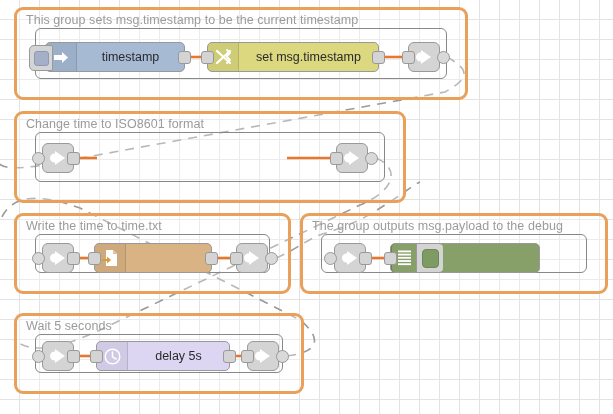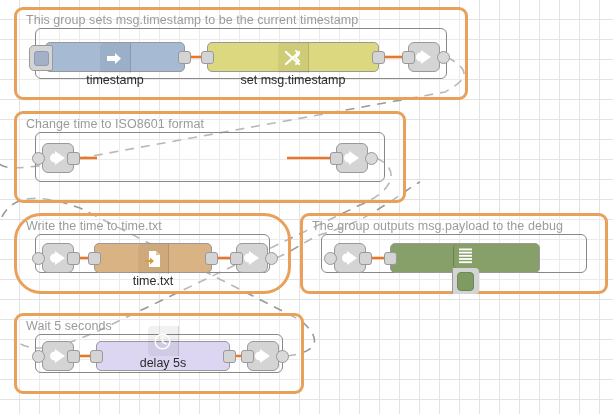--- a/index.html
+++ b/index.html
@@ -48,21 +48,20 @@
   .node{
     position:absolute;
     box-sizing:border-box;
     height:30px;
     border:1px solid #999;
     border-radius:5px;
     display:flex;align-items:center;
     font-size:12.5px;
     color:#2b2b2b;
     box-shadow:0 0 0 0 rgba(0,0,0,0);
-    flex-direction:column;
   }
   .node .ico{
     width:30px;height:100%;
     display:flex;align-items:center;justify-content:center;
     border-right:1px solid rgba(0,0,0,0.12);
     border-radius:4px 0 0 4px;
     background:rgba(0,0,0,0.055);
     flex:0 0 30px;
   }
   .node .lbl{
@@ -127,21 +126,21 @@
   <div class="group" style="left:14px;top:7px;width:454px;height:93px;">
     <div class="group-inner"></div>
     <div class="group-label">This group sets msg.timestamp to be the current timestamp</div>
   </div>
 
   <div class="group" style="left:14px;top:111px;width:392px;height:92px;">
     <div class="group-inner"></div>
     <div class="group-label">Change time to ISO8601 format</div>
   </div>
 
-  <div class="group" style="left:14px;top:213px;width:277px;height:81px;border-radius:27px;">
+  <div class="group" style="left:14px;top:213px;width:277px;height:81px;">
     <div class="group-inner"></div>
     <div class="group-label">Write the time to time.txt</div>
   </div>
 
   <div class="group" style="left:300px;top:213px;width:308px;height:81px;">
     <div class="group-inner"></div>
     <div class="group-label" style="width:296px;">The group outputs msg.payload to the debug</div>
   </div>
 
   <div class="group" style="left:14px;top:313px;width:290px;height:81px;">
@@ -235,21 +234,20 @@
   </div>
 
   <div class="node" style="left:94px;top:243px;width:118px;background:#d9b383;">
     <div class="ico">
       <svg class="svgico" width="18" height="20" viewBox="0 0 18 20">
         <path d="M5 2 h7 l4 4 v12 h-11 Z" fill="#fff"></path>
         <path d="M12 2 v4 h4" fill="#e2c39b"></path>
         <path d="M1 11 h5 V8.5 l4 3.5 -4 3.5 V13 H1 Z" fill="#d79b3c"></path>
       </svg>
     </div>
-    <div class="lbl">time.txt</div>
     <div class="port in"></div>
     <div class="port out"></div>
   </div>
 
   <div class="node link" style="left:236px;top:243px;width:32px;background:#d4d4d4;">
     <div class="ico">
       <svg class="svgico" width="20" height="16" viewBox="0 0 20 16">
         <path d="M2 8 a4.5 4.5 0 0 1 9 0 a4.5 4.5 0 0 1 -9 0" fill="#fff"></path>
         <path d="M7 1 L17 8 L7 15 Z" fill="#fff"></path>
       </svg>

